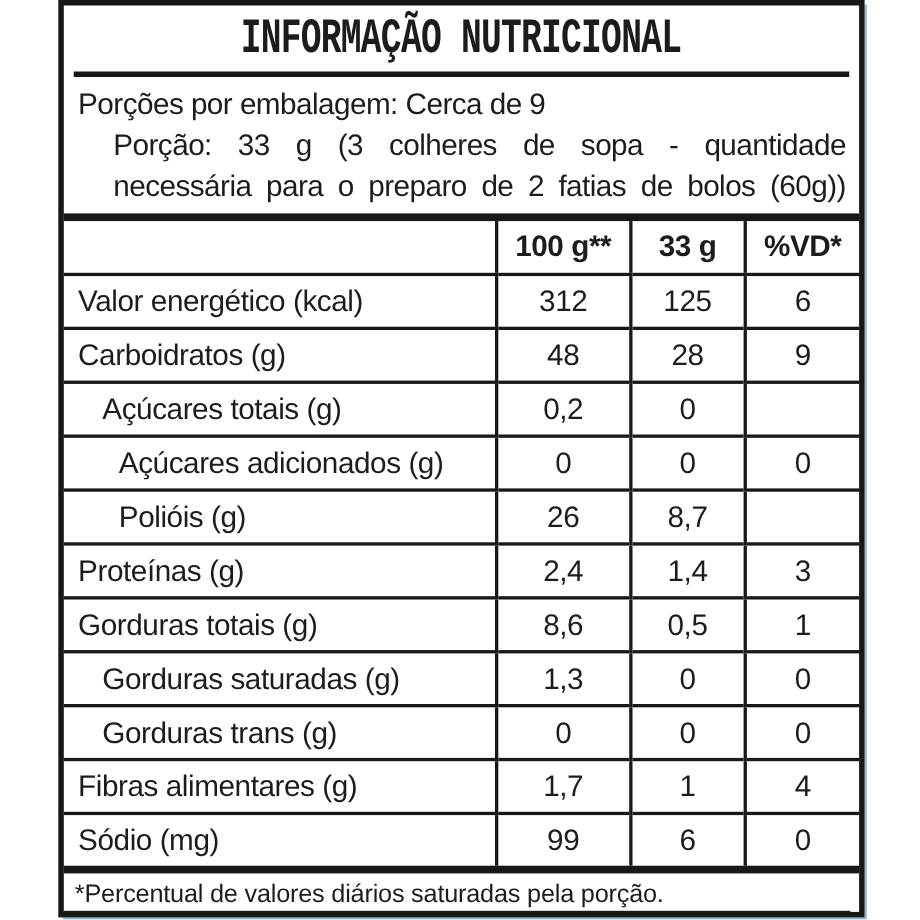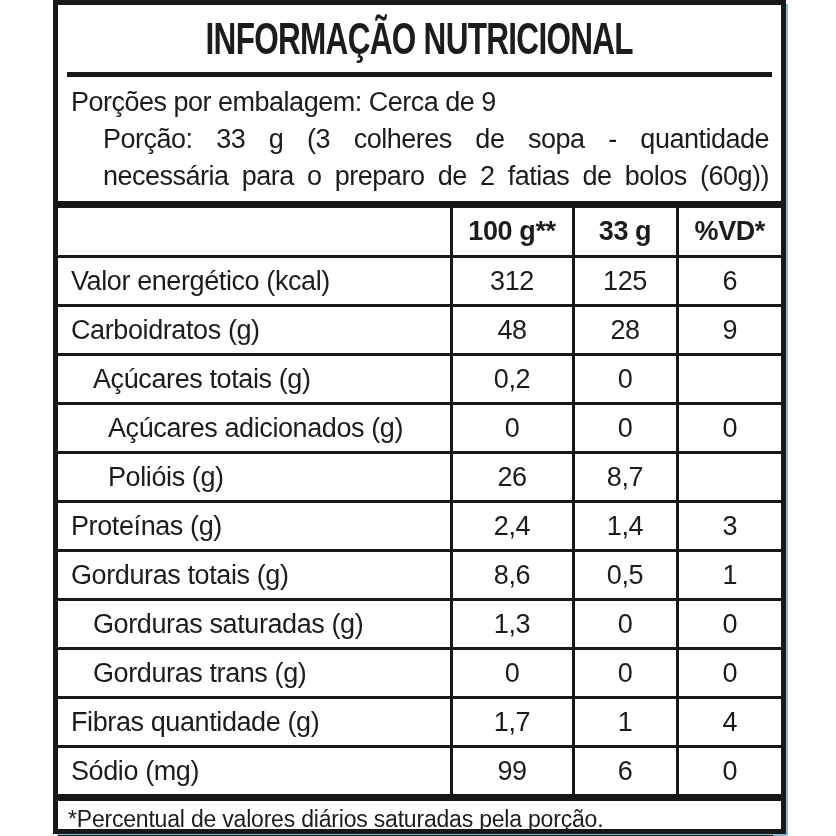--- a/index.html
+++ b/index.html
@@ -21,25 +21,26 @@
     height: 824px;
     background: #ffffff;
     border: 5px solid #17181a;
     box-shadow: 3px 3px 0 -1px #8db9cf;
     display: flex;
     flex-direction: column;
     box-sizing: content-box;
   }
 
   .title-wrap {
-    height: 67px;
+    height: 60px;
     display: flex;
     align-items: center;
     justify-content: center;
     flex: none;
+    font-family: Liberation Mono, monospace;
   }
   .title-text {
     display: inline-block;
     white-space: nowrap;
     font-size: 45px;
     font-weight: bold;
     letter-spacing: -1px;
     transform: scaleX(0.70);
     transform-origin: center center;
     line-height: 1;
@@ -207,21 +208,21 @@
           <td class="val">0</td>
           <td class="val">0</td>
         </tr>
         <tr>
           <td class="lbl ind1">Gorduras trans (g)</td>
           <td class="val">0</td>
           <td class="val">0</td>
           <td class="val">0</td>
         </tr>
         <tr>
-          <td class="lbl">Fibras quantidade (g)</td>
+          <td class="lbl">Fibras alimentares (g)</td>
           <td class="val">1,7</td>
           <td class="val">1</td>
           <td class="val">4</td>
         </tr>
         <tr>
           <td class="lbl">Sódio (mg)</td>
           <td class="val">99</td>
           <td class="val">6</td>
           <td class="val">0</td>
         </tr>

